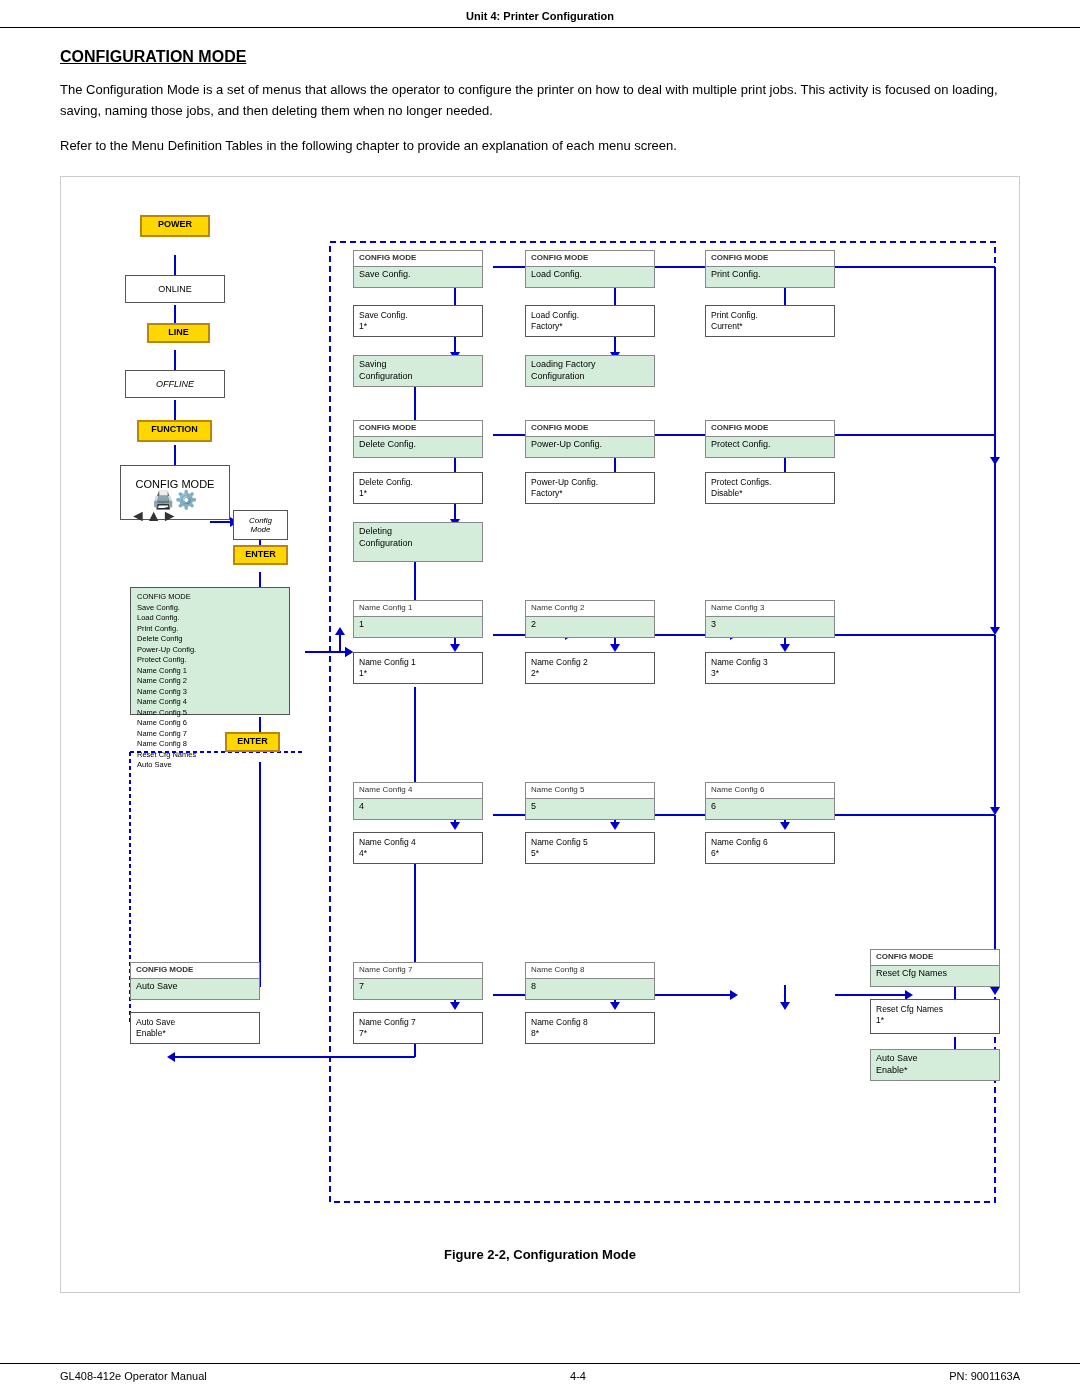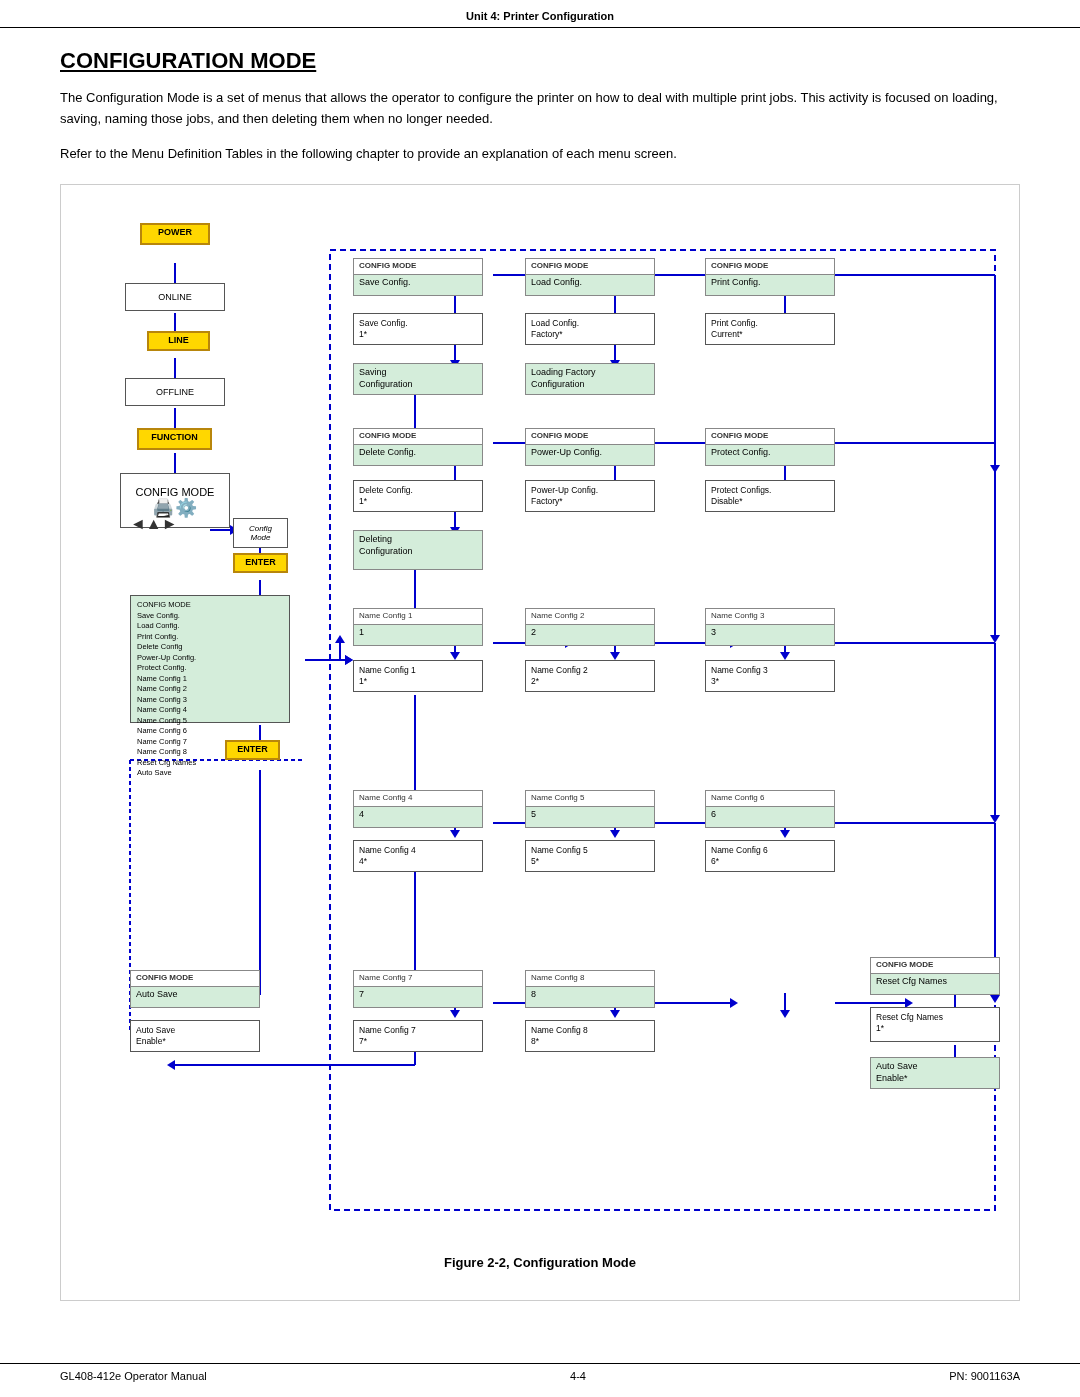--- a/index.html
+++ b/index.html
@@ -16,21 +16,21 @@
       text-align: center;
       font-size: 11px;
       font-weight: bold;
       padding: 10px 0 5px 0;
       border-bottom: 1px solid #000;
     }
     .page-content {
       padding: 20px 60px;
     }
     .section-title {
-      font-size: 22px;
+      font-size: 16px;
       font-weight: bold;
       text-decoration: underline;
       margin-bottom: 14px;
     }
     .intro-text {
       font-size: 13px;
       line-height: 1.6;
       margin-bottom: 14px;
     }
     .diagram-container {
@@ -296,21 +296,21 @@
       </svg>
 
       <div class="node node-yellow" style="position:absolute;left:65px;top:28px;width:70px;height:22px;padding:2px 5px;font-size:9px;">
         POWER
       </div>
 
       <div class="node node-white" style="position:absolute;left:50px;top:88px;width:100px;height:28px;font-size:9px;display:flex;align-items:center;justify-content:center;">ONLINE</div>
 
       <div class="node node-yellow" style="position:absolute;left:72px;top:136px;width:63px;height:20px;padding:2px;font-size:9px;text-align:center;">LINE</div>
 
-      <div class="node node-white" style="position:absolute;left:50px;top:183px;width:100px;height:28px;font-size:9px;display:flex;align-items:center;justify-content:center;">OFFLINE</div>
+      <div class="node node-white" style="position:absolute;left:50px;top:183px;width:100px;height:28px;font-size:9px;display:flex;align-items:center;justify-content:center;font-style:italic;">OFFLINE</div>
 
       <div class="node node-yellow" style="position:absolute;left:62px;top:233px;width:75px;height:22px;padding:2px;font-size:9px;">FUNCTION</div>
 
       <div class="node node-white" style="position:absolute;left:45px;top:278px;width:110px;height:55px;font-size:8px;display:flex;align-items:center;justify-content:center;">
         <div style="text-align:center">
           <div style="font-size:11px;">CONFIG MODE</div>
           <div style="font-size:18px;line-height:1;">🖨️⚙️</div>
         </div>
       </div>
 

